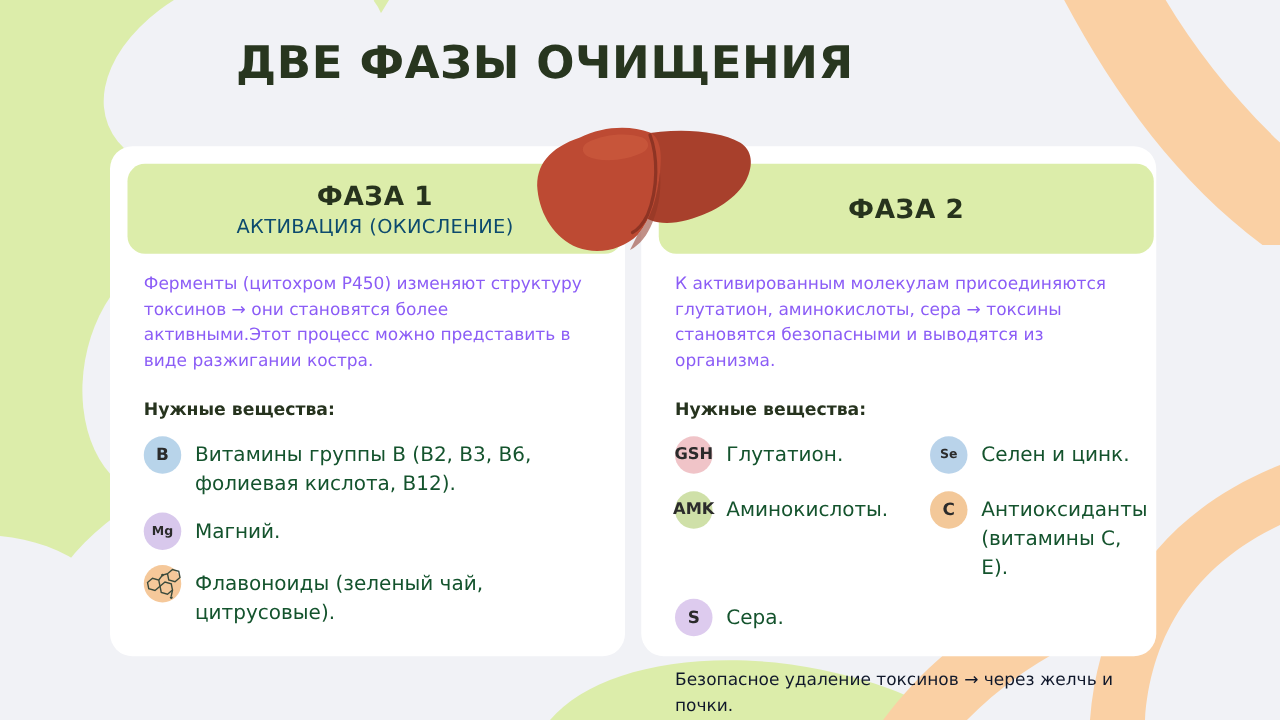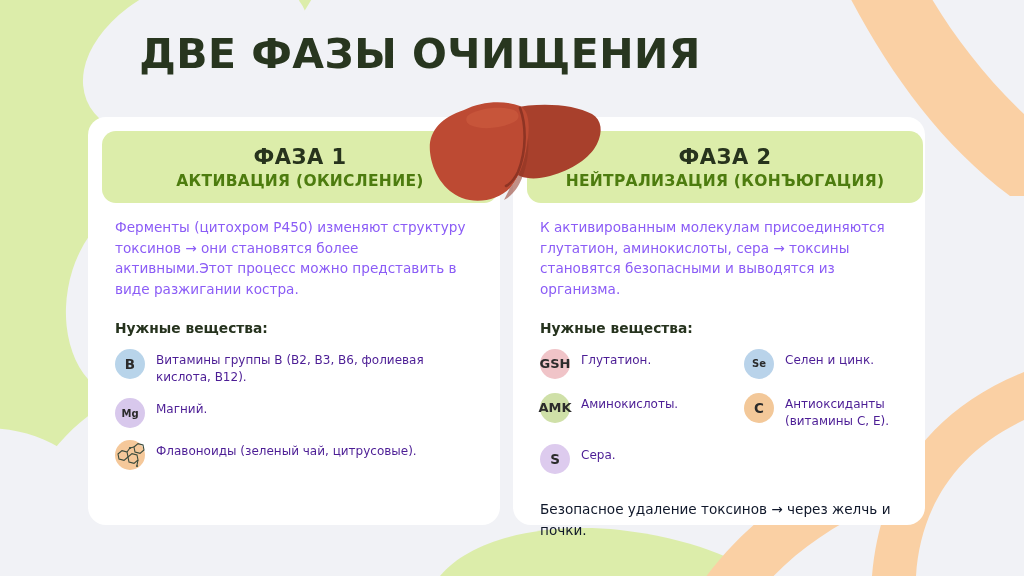--- a/index.html
+++ b/index.html
@@ -22,24 +22,24 @@
     inset: 0;
     width: 1024px;
     height: 576px;
     pointer-events: none;
   }
 
   
   .title {
     position: absolute;
     top: 30px;
-    left: 0;
+    left: 16px;
     width: 840px;
     text-align: center;
-    font-size: 41px;
+    font-size: 36px;
     font-weight: 700;
     letter-spacing: 0.5px;
     color: #28361f;
     z-index: 6;
   }
 
   
   .card {
     position: absolute;
     top: 117px;
@@ -67,23 +67,23 @@
     gap: 3px;
   }
   .phase-name {
     font-size: 21px;
     font-weight: 700;
     letter-spacing: 0.5px;
     color: #27331d;
   }
   .phase-sub {
     font-size: 15.5px;
-    font-weight: 700;
+    font-weight: 400;
     letter-spacing: 0.3px;
-    color: #4d7c0f;
+    color: #0c4a6e;
   }
 
   .card-body {
     position: absolute;
     top: 100px;
     left: 27px;
     right: 22px;
     bottom: 14px;
   }
 
@@ -119,23 +119,23 @@
     align-items: center;
     justify-content: center;
     font-weight: 700;
     color: #2b2b2b;
     margin-top: 1px;
   }
   .badge.sz-1 { font-size: 13.5px; }
   .badge.sz-2 { font-size: 10px; }
   .badge.sz-3 { font-size: 13px; }
   .item-text {
-    font-size: 12px;
+    font-size: 16px;
     line-height: 1.45;
-    color: #4c1d95;
+    color: #14532d;
     padding-top: 4px;
   }
 
   .badge-hex { background: transparent; position: relative; }
 
   
   .grid2 {
     display: grid;
     grid-template-columns: 196px 1fr;
     column-gap: 8px;
@@ -223,21 +223,20 @@
         <div class="item-text">Флавоноиды (зеленый чай, цитрусовые).</div>
       </div>
 
     </div>
   </div>
 </div>
 
 <div class="card card-right">
   <div class="card-header">
     <div class="phase-name">ФАЗА 2</div>
-    <div class="phase-sub">НЕЙТРАЛИЗАЦИЯ (КОНЪЮГАЦИЯ)</div>
   </div>
   <div class="card-body">
     <div class="para">К активированным молекулам присоединяются глутатион, аминокислоты, сера → токсины становятся безопасными и выводятся из организма.</div>
     <div class="subhead">Нужные вещества:</div>
     <div class="grid2">
 
       <div class="item">
         <div class="badge sz-3" style="background: rgb(240, 196, 200);">GSH</div>
         <div class="item-text">Глутатион.</div>
       </div>

